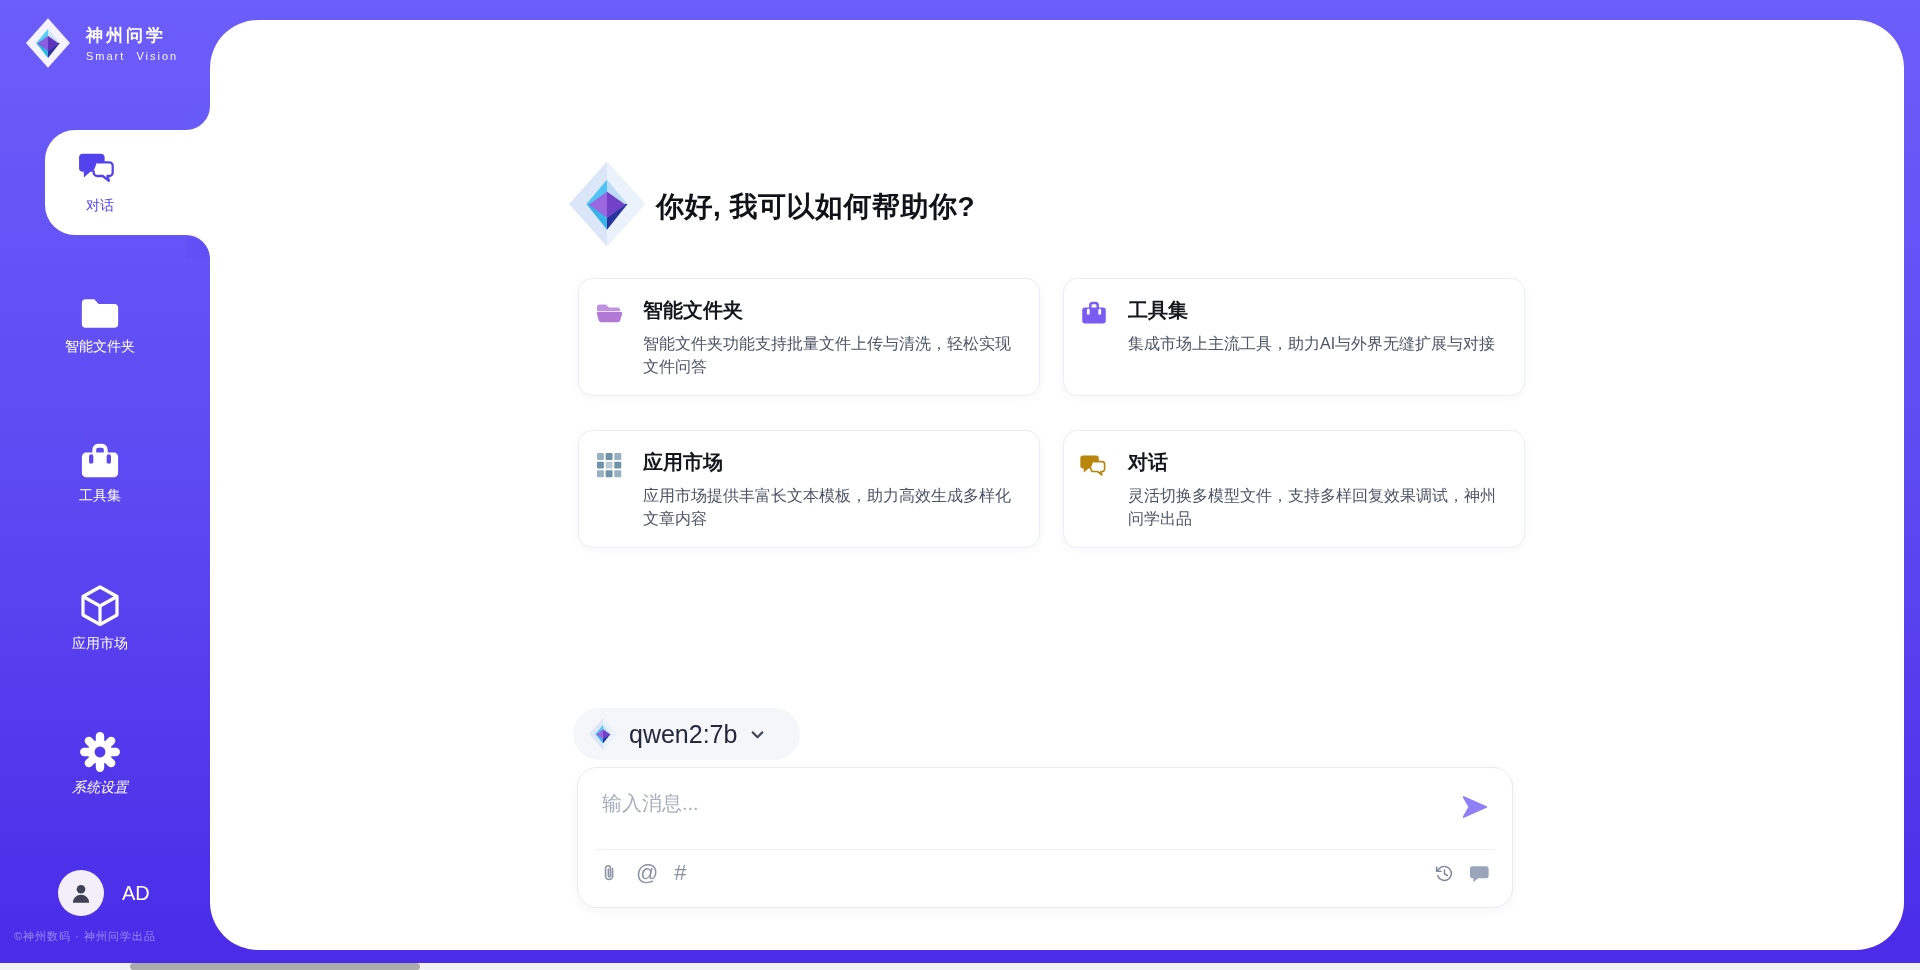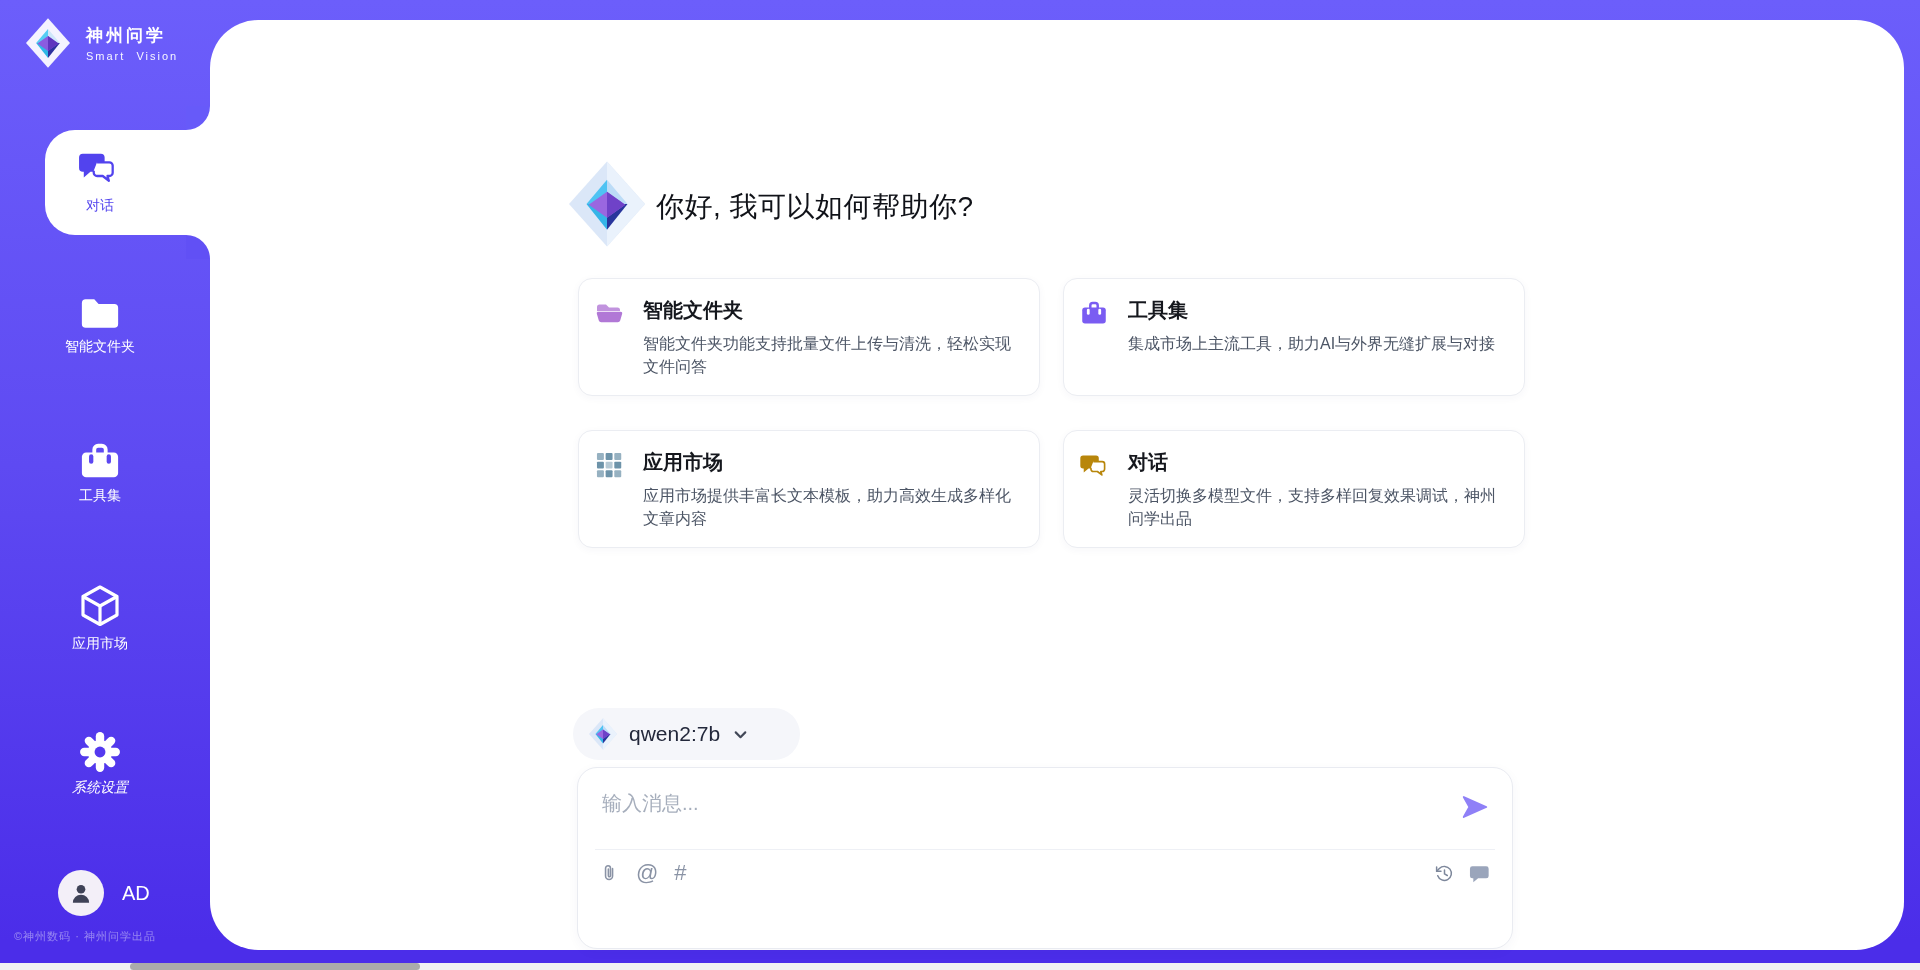--- a/index.html
+++ b/index.html
@@ -32,41 +32,41 @@
   .side-item .label { font-size:14px; margin-top:6px; }
   .si-1 { top:295px; } .si-2 { top:441px; } .si-3 { top:583px; } .si-4 { top:731px;font-style:italic; }
 
   .user-row { left:58px; top:870px; display:flex; align-items:center; gap:18px; cursor:pointer;justify-content:flex-end; }
   .avatar { width:46px; height:46px; background:#f3eff8; border-radius:50%; display:flex; align-items:center; justify-content:center; color:#3f4257; }
   .user-name { color:#fff; font-size:20px; }
   .side-footer { left:14px; top:929px; color:rgba(255,255,255,.42); font-size:11px; letter-spacing:1px; }
 
   
   .hero-logo { left:569px; top:161px; width:76px; height:86px; }
-  .greeting { left:656px; top:188px; font-size:28px; font-weight:400; color:#101218; letter-spacing:.5px; }
+  .greeting { left:656px; top:188px; font-size:28px; font-weight:700; color:#101218; letter-spacing:.5px; }
 
   
   .card { width:462px; height:118px; background:#fff; border:1px solid #ebedf2; border-radius:14px;
           box-shadow:0 2px 8px rgba(40,40,90,.04); cursor:pointer; }
   .c1 { left:578px; top:278px; } .c2 { left:1063px; top:278px; }
   .c3 { left:578px; top:430px; } .c4 { left:1063px; top:430px; }
   .card-icon { position:absolute; left:16px; top:21px; width:28px; height:26px; }
   .card-title { margin:18px 16px 0 64px; font-size:20px; font-weight:700; color:#15171d; }
   .card-desc { margin:8px 18px 0 64px; font-size:16px; color:#4c5565; line-height:1.45; }
   .ic-folder { color:#b178d6; } .ic-case { color:#7a5cf2; --bg:#fff; }
   .ic-grid { color:#5d87a0; } .ic-chat-gold { color:#b8860b; }
 
   
   .model-pill { left:573px; top:708px; width:227px; height:52px; background:#f5f6fa; border-radius:26px;
                 display:flex; align-items:center; padding:0 16px; gap:12px; cursor:pointer; }
-  .model-pill .name { font-size:21px; color:#23283b; }
+  .model-pill .name { font-size:25px; color:#23283b; }
   .model-pill svg.chev { width:17px; height:17px; }
 
   
-  .composer { left:577px; top:767px; width:936px; height:182px; background:#fff; border:1px solid #e9ebf1;
+  .composer { left:577px; top:767px; width:936px; height:141px; background:#fff; border:1px solid #e9ebf1;
               border-radius:20px; box-shadow:0 3px 12px rgba(40,40,90,.04); }
   .composer input { position:absolute; left:24px; top:14px; width:800px; height:42px; border:none; outline:none;
                     font-size:20px; color:#3a404e; font-family:inherit; background:transparent; }
   .composer input::placeholder { color:#a6aebc; }
   .send-btn { position:absolute; right:22px; top:24px; width:30px; height:30px; color:#8f80f7; cursor:pointer; background:none; border:none; }
   .composer .divider { position:absolute; left:17px; right:17px; top:81px; height:1px; background:#eef0f5; }
   .tool-left { position:absolute; left:21px; top:93px; display:flex; align-items:center; gap:16px; color:#8a93a5; }
   .tool-left .glyph { font-size:22px; line-height:1; color:#8a93a5; cursor:pointer; }
   .tool-btn { background:none; border:none; cursor:pointer; color:#8a93a5; display:flex; align-items:center; }
   .tool-right { position:absolute; right:20px; top:94px; display:flex; align-items:center; gap:14px; }

